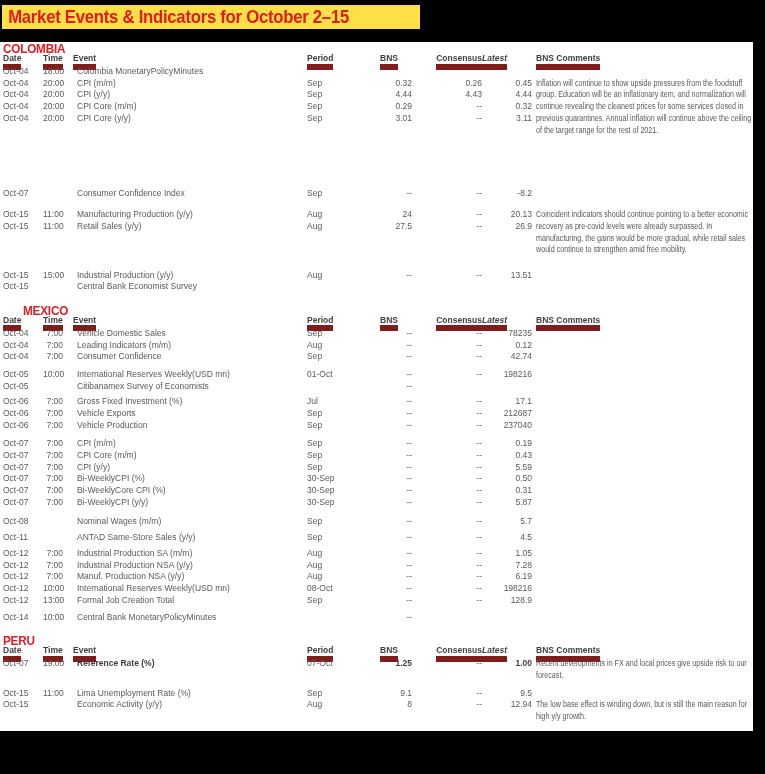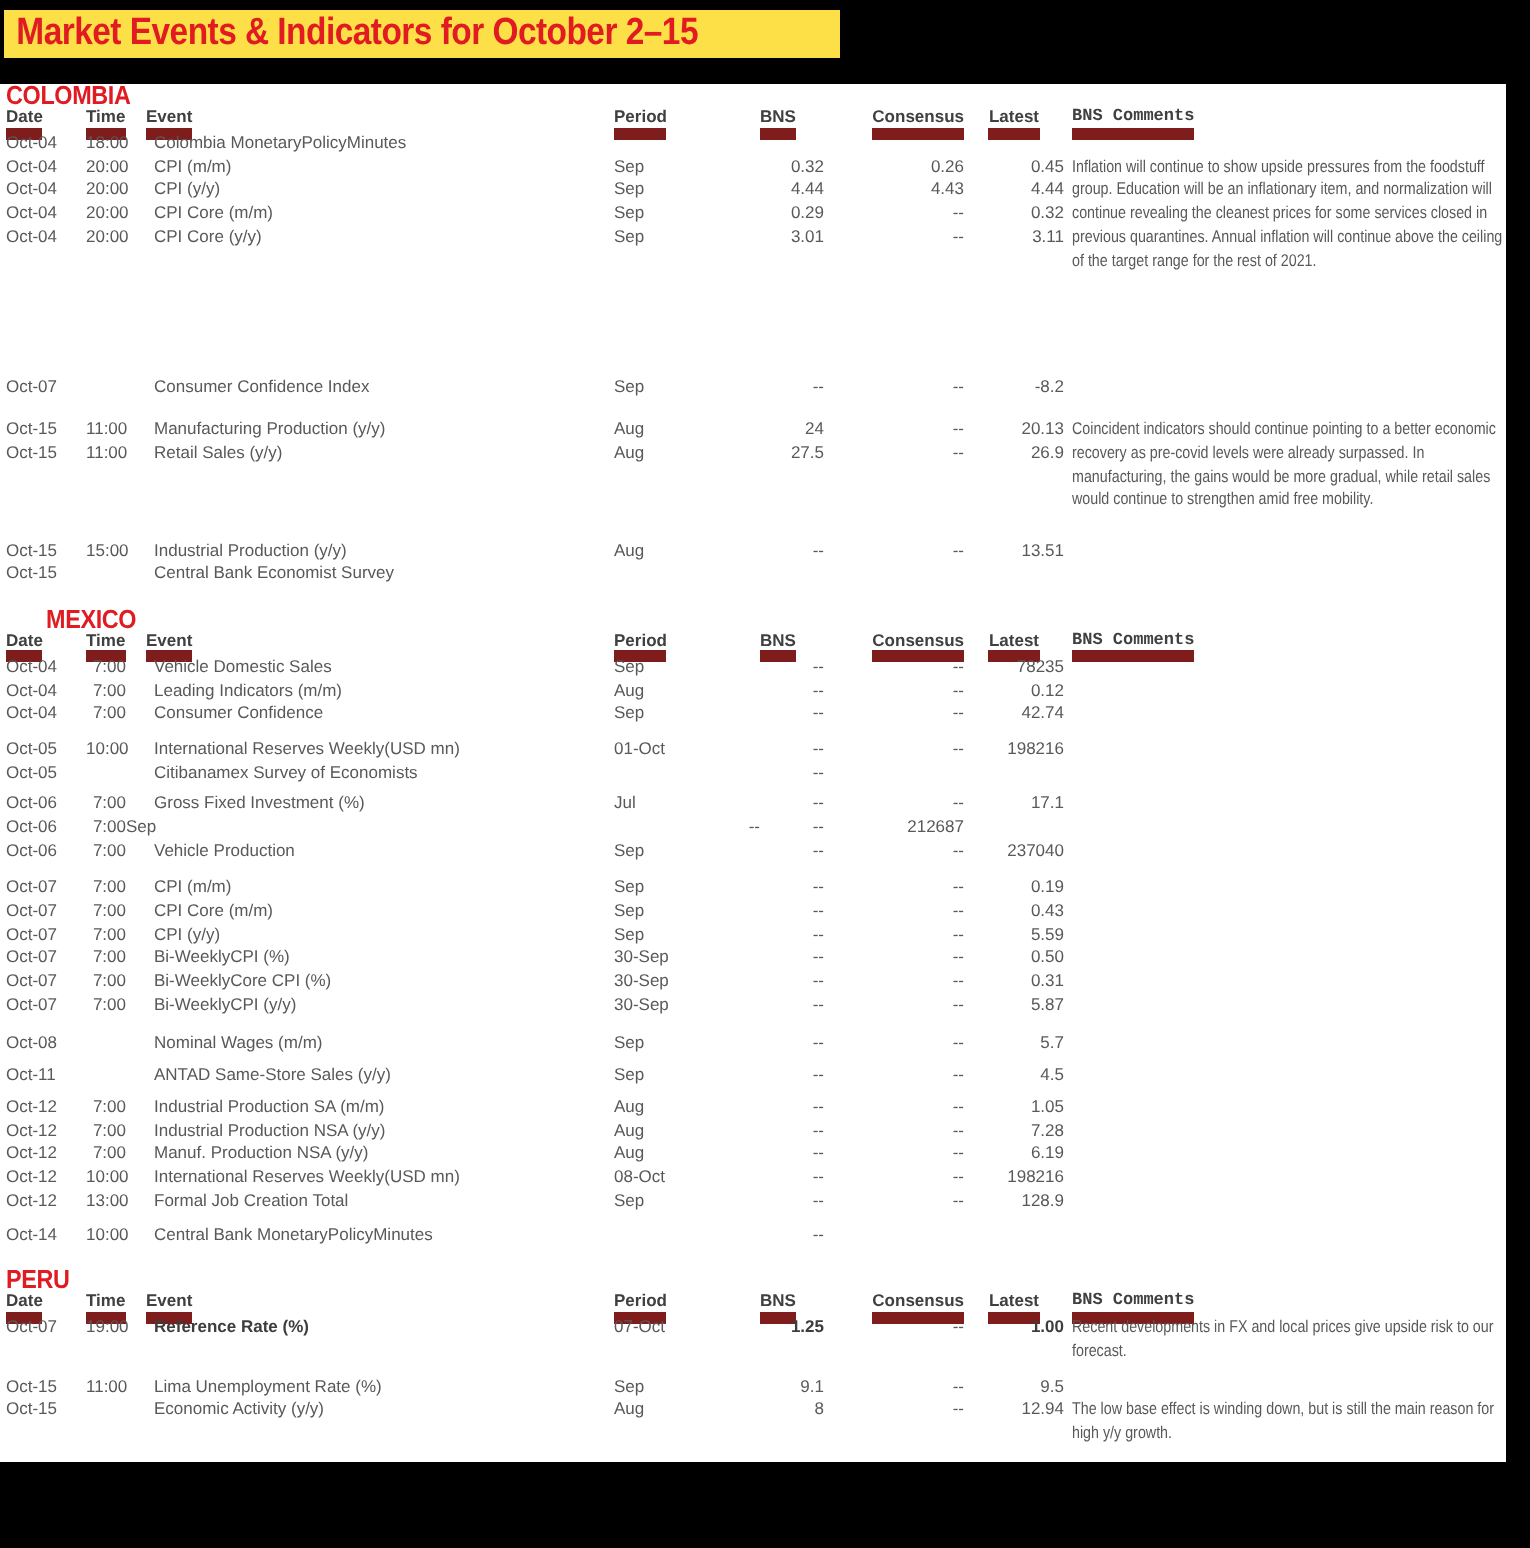--- a/index.html
+++ b/index.html
@@ -38,22 +38,22 @@
     display:grid;
     grid-template-columns:40px 20px 244px 73px 32px 70px 50px 221px;
     width:750px;
   }
   .hdr-row { height:10px; line-height:9px; margin-bottom:2px; }
   .hdr-row .hc { font-size:8.5px; font-weight:bold; color:#404040; white-space:nowrap; }
   .hdr-row .hc span { border-bottom:6px solid #7f1d1d; padding-bottom:0.5px; display:inline-block; line-height:9px; }
   .hc.c2 { text-align:left; }
   .hc.c3 { padding-left:10px; }
   .hc.c6 { text-align:right; }
-  .hc.c7 { text-align:center; }
-  .hc.c8 { padding-left:4px;font-family:Liberation Mono, monospace; }
+  .hc.c7 { text-align:left;font-style:italic; }
+  .hc.c8 { padding-left:4px; }
   .row { height:var(--rh); line-height:var(--rh); font-size:8.5px; }
   .cell { white-space:nowrap; overflow:visible; }
   .c-date { text-align:left; }
   .c-time { text-align:right; }
   .c-event { padding-left:14px; }
   .c-period { }
   .c-bns, .c-consensus, .c-latest { text-align:right; }
   .row .c-event, .row .c-period { overflow:hidden; }
   .bold { font-weight:bold; color:#3d3d3d; }
   .group { position:relative; }
@@ -264,20 +264,21 @@
         <div class="cell c-event">Gross Fixed Investment (%)</div>
         <div class="cell c-period">Jul</div>
         <div class="cell c-bns">--</div>
         <div class="cell c-consensus">--</div>
         <div class="cell c-latest">17.1</div>
         <div class="cell c-comment-spacer"></div>
       </div>
       <div class="row">
         <div class="cell c-date">Oct-06</div>
         <div class="cell c-time">7:00</div>
+        <div class="cell c-event">Vehicle Exports</div>
         <div class="cell c-period">Sep</div>
         <div class="cell c-bns">--</div>
         <div class="cell c-consensus">--</div>
         <div class="cell c-latest">212687</div>
         <div class="cell c-comment-spacer"></div>
       </div>
       <div class="row">
         <div class="cell c-date">Oct-06</div>
         <div class="cell c-time">7:00</div>
         <div class="cell c-event">Vehicle Production</div>

